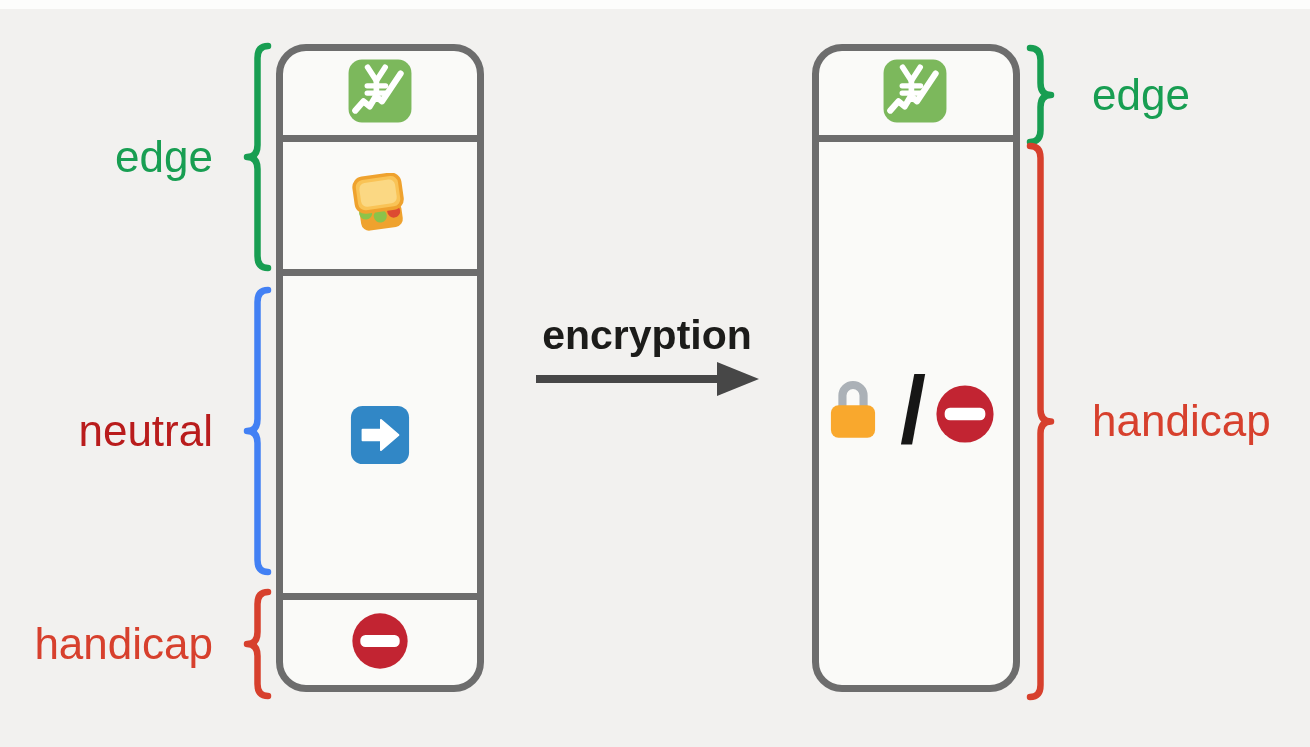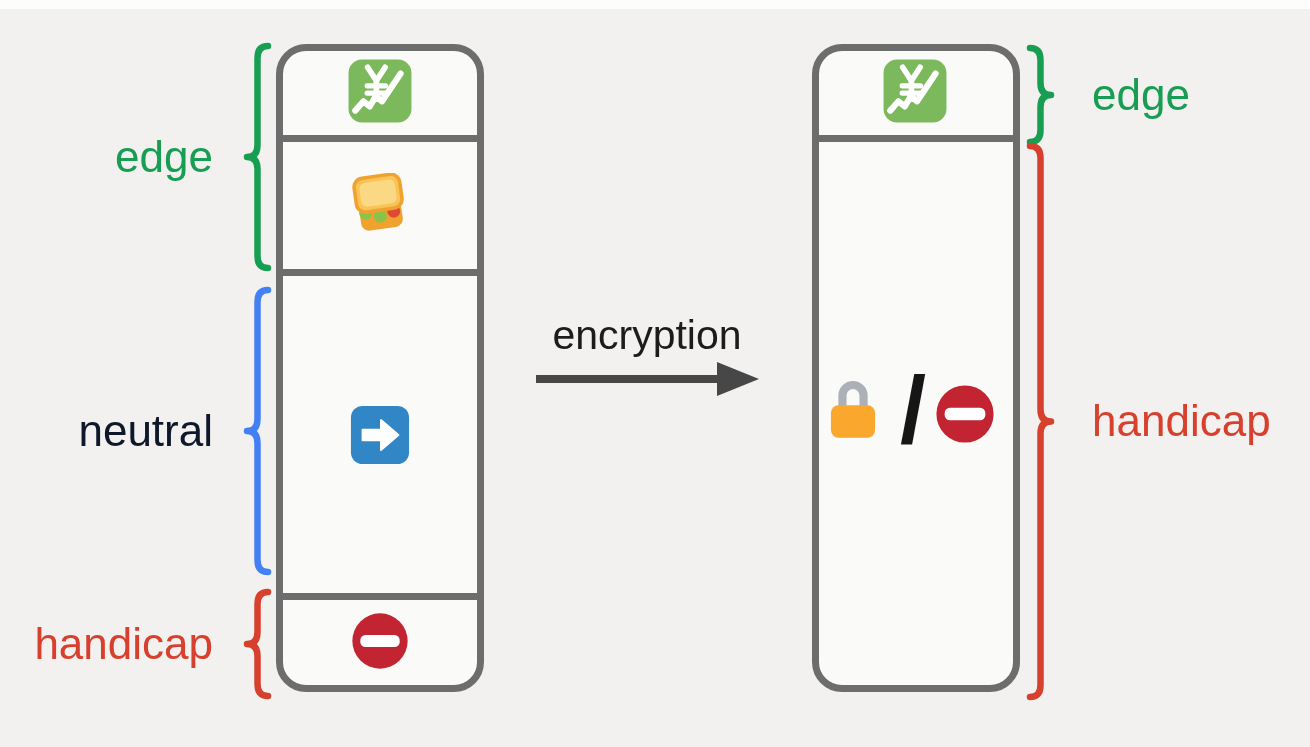--- a/index.html
+++ b/index.html
@@ -22,38 +22,38 @@
   .icon { position:absolute; }
 
   .label {
     position:absolute; font-size:44px; line-height:44px; white-space:nowrap;
   }
   .label-left { right:1097px; text-align:right; }
   .label-right { left:1092px; text-align:left; }
 
   .encryption-label {
     position:absolute; left:647px; top:311px; transform:translateX(-50%);
-    font-size:41px; line-height:48px; color:#1c1c1a; white-space:nowrap;
+    font-size:41px; line-height:48px; color:#1c1c1a; white-space:nowrap;font-weight:bold;
   }
 
   .slash {
     position:absolute; left:94px; top:313px; transform:translateX(-50%);
     font-size:94px; line-height:94px; font-weight:600; color:#161616;
   }
 
   .overlay-svg { position:absolute; top:0; left:0; pointer-events:none; }
 </style>
 </head>
 <body>
 
 <div class="canvas">
   <div class="top-strip"></div>
 
   <div class="label label-left" style="top: 135px; color: rgb(24, 158, 82);">edge</div>
-  <div class="label label-left" style="top: 409px; color: #0f172a;">neutral</div>
+  <div class="label label-left" style="top: 409px; color: #b91c1c;">neutral</div>
   <div class="label label-left" style="top: 622px; color: rgb(215, 64, 45);">handicap</div>
 
   <div class="label label-right" style="top: 73px; color: rgb(24, 158, 82);">edge</div>
   <div class="label label-right" style="top: 399px; color: rgb(215, 64, 45);">handicap</div>
 
   <svg class="overlay-svg" width="1310" height="747" viewBox="0 0 1310 747">
     <g fill="none" stroke-linecap="round" stroke-linejoin="round" stroke-width="6.5">
       <path stroke="#189e52" d="M268 46 Q257.5 46 257.5 58 L257.5 145 Q257.5 157 247 157 Q257.5 157 257.5 169 L257.5 256 Q257.5 268 268 268"></path>
       <path stroke="#4280f4" d="M268 290 Q257.5 290 257.5 302 L257.5 419 Q257.5 431 247 431 Q257.5 431 257.5 443 L257.5 560 Q257.5 572 268 572"></path>
       <path stroke="#d7402d" d="M268 592 Q257.5 592 257.5 604 L257.5 632 Q257.5 644 247 644 Q257.5 644 257.5 656 L257.5 684 Q257.5 696 268 696"></path>

